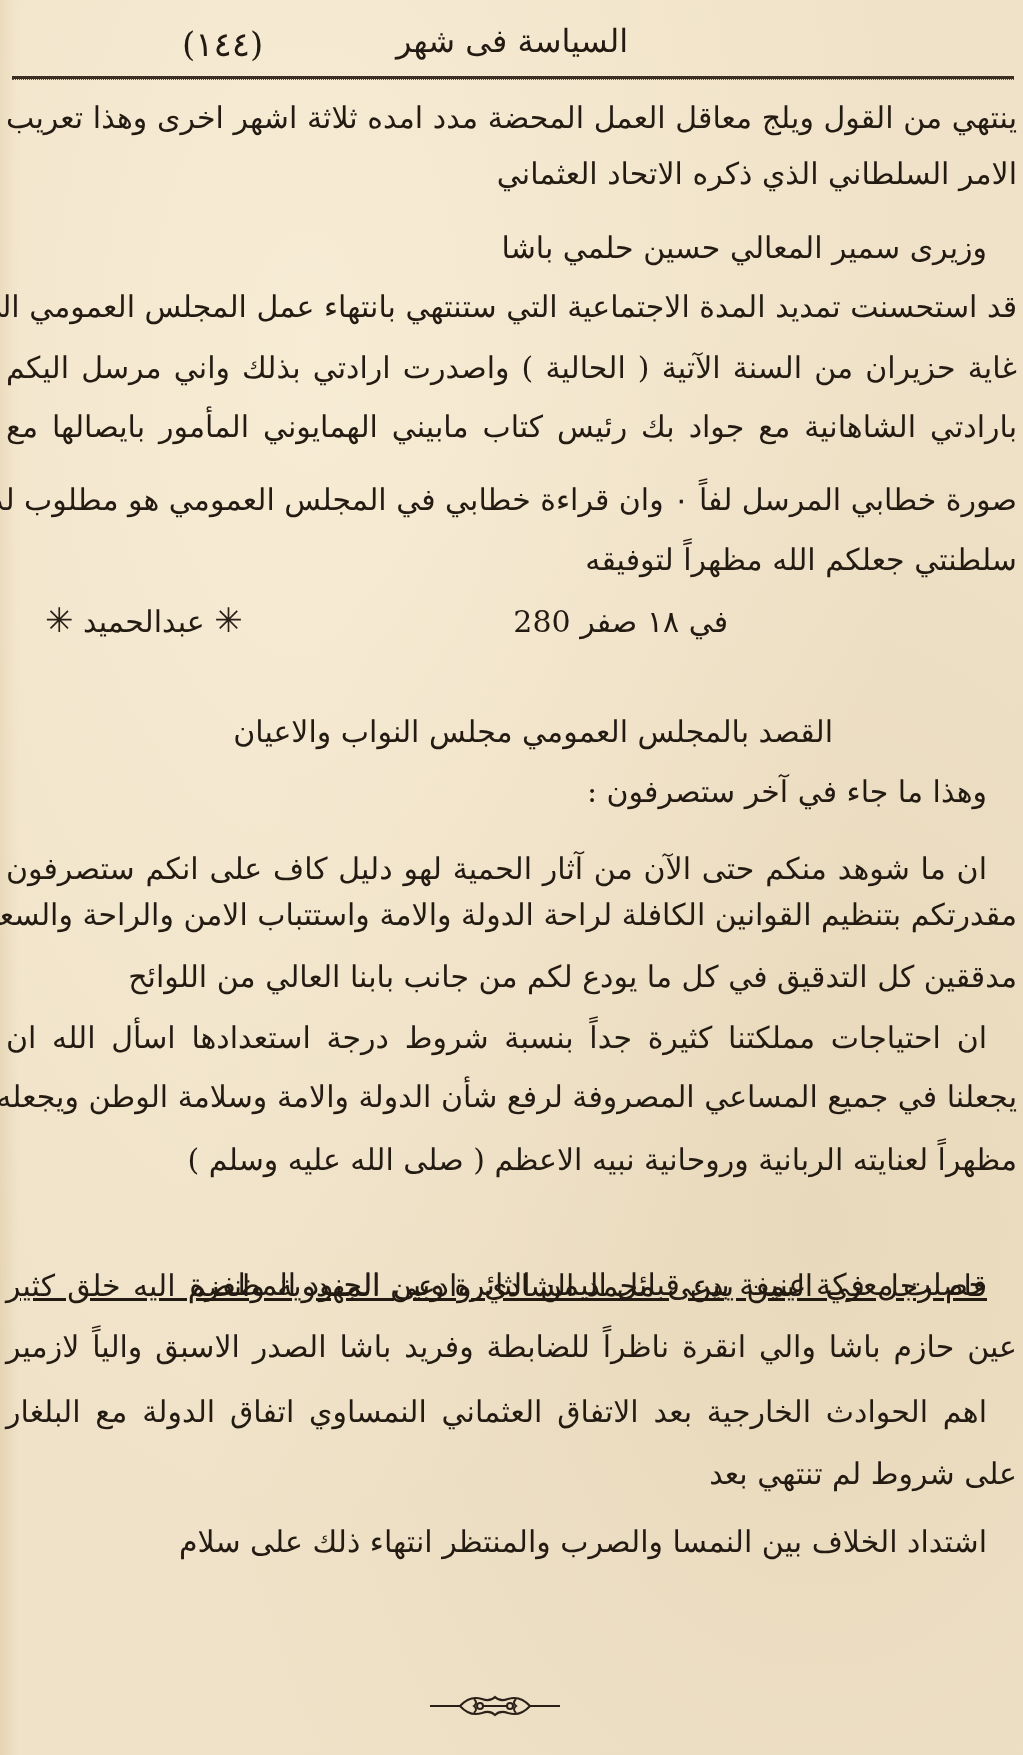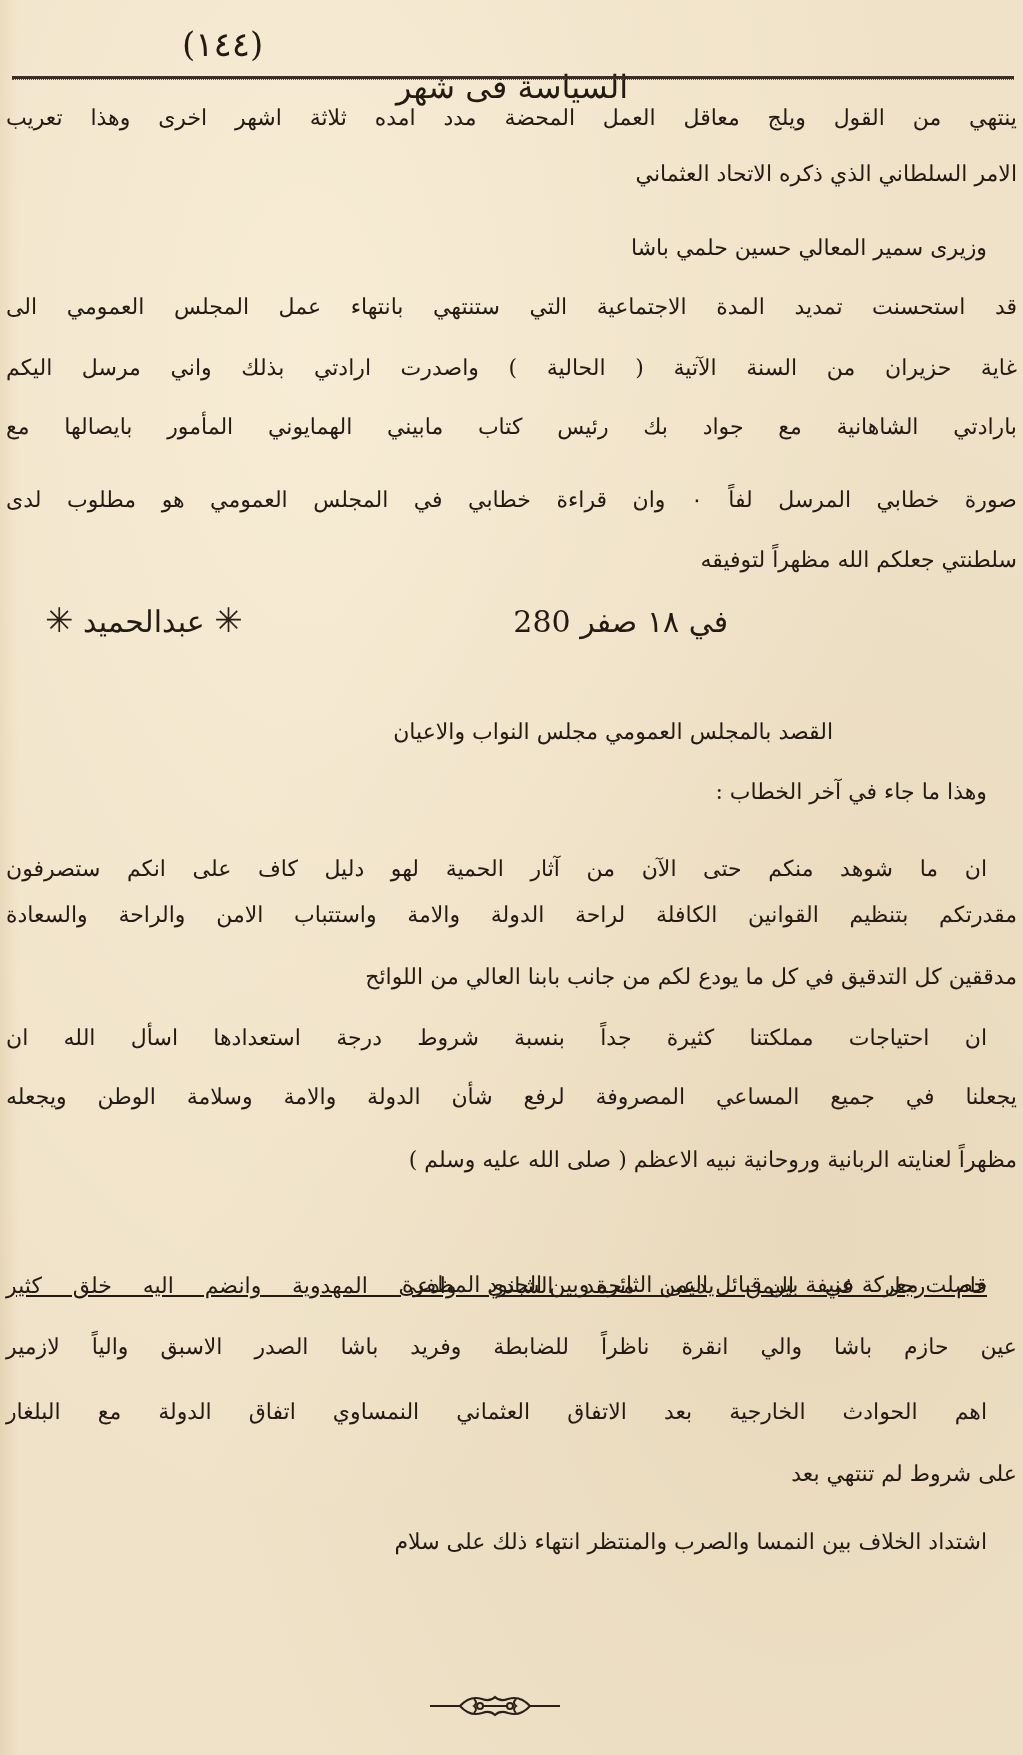--- a/index.html
+++ b/index.html
@@ -17,30 +17,30 @@
   .page { position: absolute; left: 0; top: 0; width: 1023px; height: 1755px; border-radius: 12px; }
   .header {
     position: absolute; left: 22px; top: 18px; width: 980px; height: 60px;
   }
   .page-num {
     position: absolute; left: 160px; top: 6px;
     font-size: 34px; direction: rtl; letter-spacing: 2px;
   }
   .running-title {
     position: absolute; left: 0; right: 0; top: 4px; text-align: center;
-    font-size: 32px; direction: rtl; margin-top: 46px;
+    font-size: 32px; direction: rtl;
   }
   .rule {
     position: absolute; left: 12px; top: 76px; width: 1002px; height: 0;
     border-top: 3px solid #3a2d22;
     border-bottom: 1px dotted #5a4a3a;
   }
   .line {
     position: absolute; white-space: nowrap; direction: rtl;
-    font-size: 22px; line-height: 44px;
+    font-size: 30px; line-height: 44px;
   }
   .full { right: 6px; left: 6px; text-align: justify; text-align-last: justify; }
   .indent { right: 36px; }
   .sig {
     position: absolute; direction: rtl; font-size: 30px; white-space: nowrap;
   }
   .star { font-size: 34px; color: #2a2018; }
   .ornament {
     position: absolute; left: 430px; top: 1693px; width: 130px; height: 26px;
   }
@@ -66,21 +66,21 @@
   <div class="line" style="right:6px; top:538px">سلطنتي جعلكم الله مظهراً لتوفيقه</div>
 
   <div class="sig" style="right:295px; top:604px">في ١٨ صفر 280</div>
   <div class="sig" style="left:45px; top:600px">
     <span class="star">✳</span>
     <span>عبدالحميد</span>
     <span class="star">✳</span>
   </div>
 
   <div class="line" style="right:190px; top:710px">القصد بالمجلس العمومي مجلس النواب والاعيان</div>
-  <div class="line indent" style="top:770px">وهذا ما جاء في آخر الخطاب :</div>
+  <div class="line indent" style="top:770px">وهذا ما جاء في آخر ستصرفون :</div>
   <div class="line indent" style="top:835px; left:6px; text-align:justify; text-align-last:justify;margin-top:12px;">ان ما شوهد منكم حتى الآن من آثار الحمية لهو دليل كاف على انكم ستصرفون</div>
   <div class="line full" style="top:893px">مقدرتكم بتنظيم القوانين الكافلة لراحة الدولة والامة واستتباب الامن والراحة والسعادة</div>
   <div class="line" style="right:6px; top:955px">مدققين كل التدقيق في كل ما يودع لكم من جانب بابنا العالي من اللوائح</div>
   <div class="line indent" style="top:1016px; left:6px; text-align:justify; text-align-last:justify;">ان احتياجات مملكتنا كثيرة جداً بنسبة شروط درجة استعدادها اسأل الله ان</div>
   <div class="line full" style="top:1075px">يجعلنا في جميع المساعي المصروفة لرفع شأن الدولة والامة وسلامة الوطن ويجعله</div>
   <div class="line" style="right:6px; top:1138px">مظهراً لعنايته الربانية وروحانية نبيه الاعظم ( صلى الله عليه وسلم )</div>
   <div class="line indent" style="top:1264px; left:6px; text-align:justify; text-align-last:justify;text-decoration:underline;">قام رجل في اليمن يدعى محمد الشادي وادعى المهدوية وانضم اليه خلق كثير</div>
   <div class="line indent" style="top:1263px">حصلت معركة عنيفة بين قبائل اليمن الثائرة وبين الجنود المظفرة</div>
   <div class="line full" style="top:1325px">عين حازم باشا والي انقرة ناظراً للضابطة وفريد باشا الصدر الاسبق والياً لازمير</div>
   <div class="line indent" style="top:1390px; left:6px; text-align:justify; text-align-last:justify;">اهم الحوادث الخارجية بعد الاتفاق العثماني النمساوي اتفاق الدولة مع البلغار</div>

